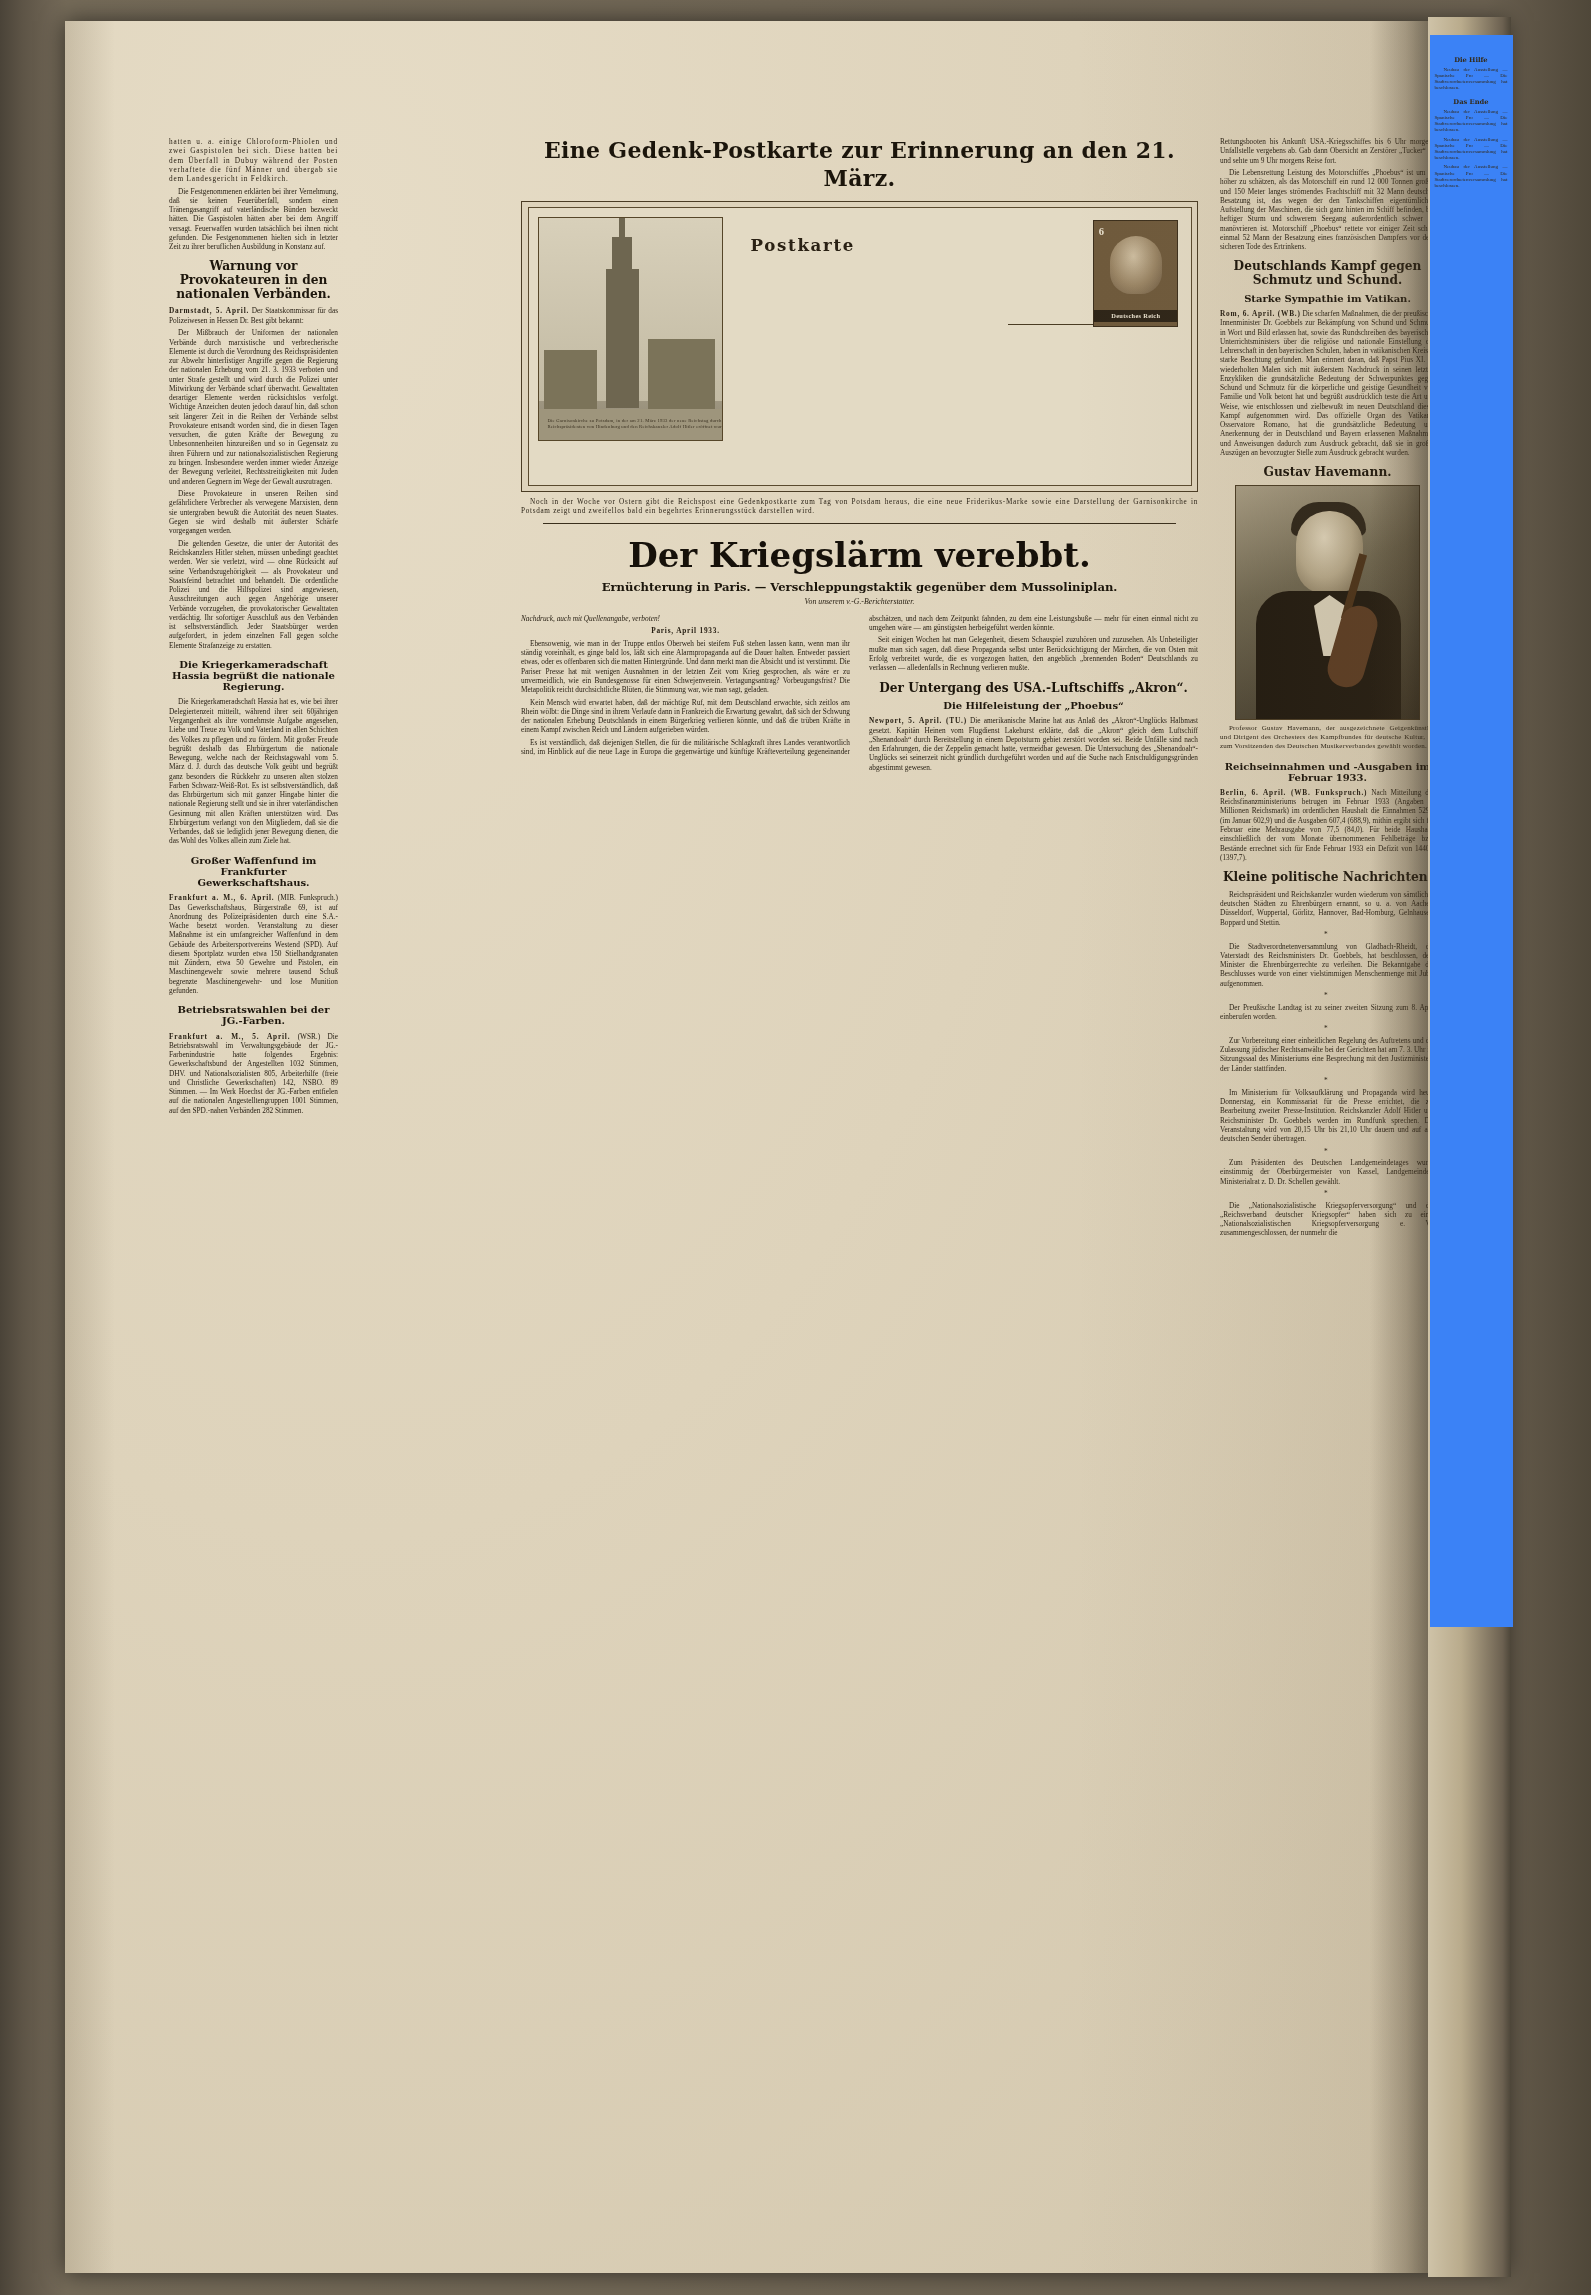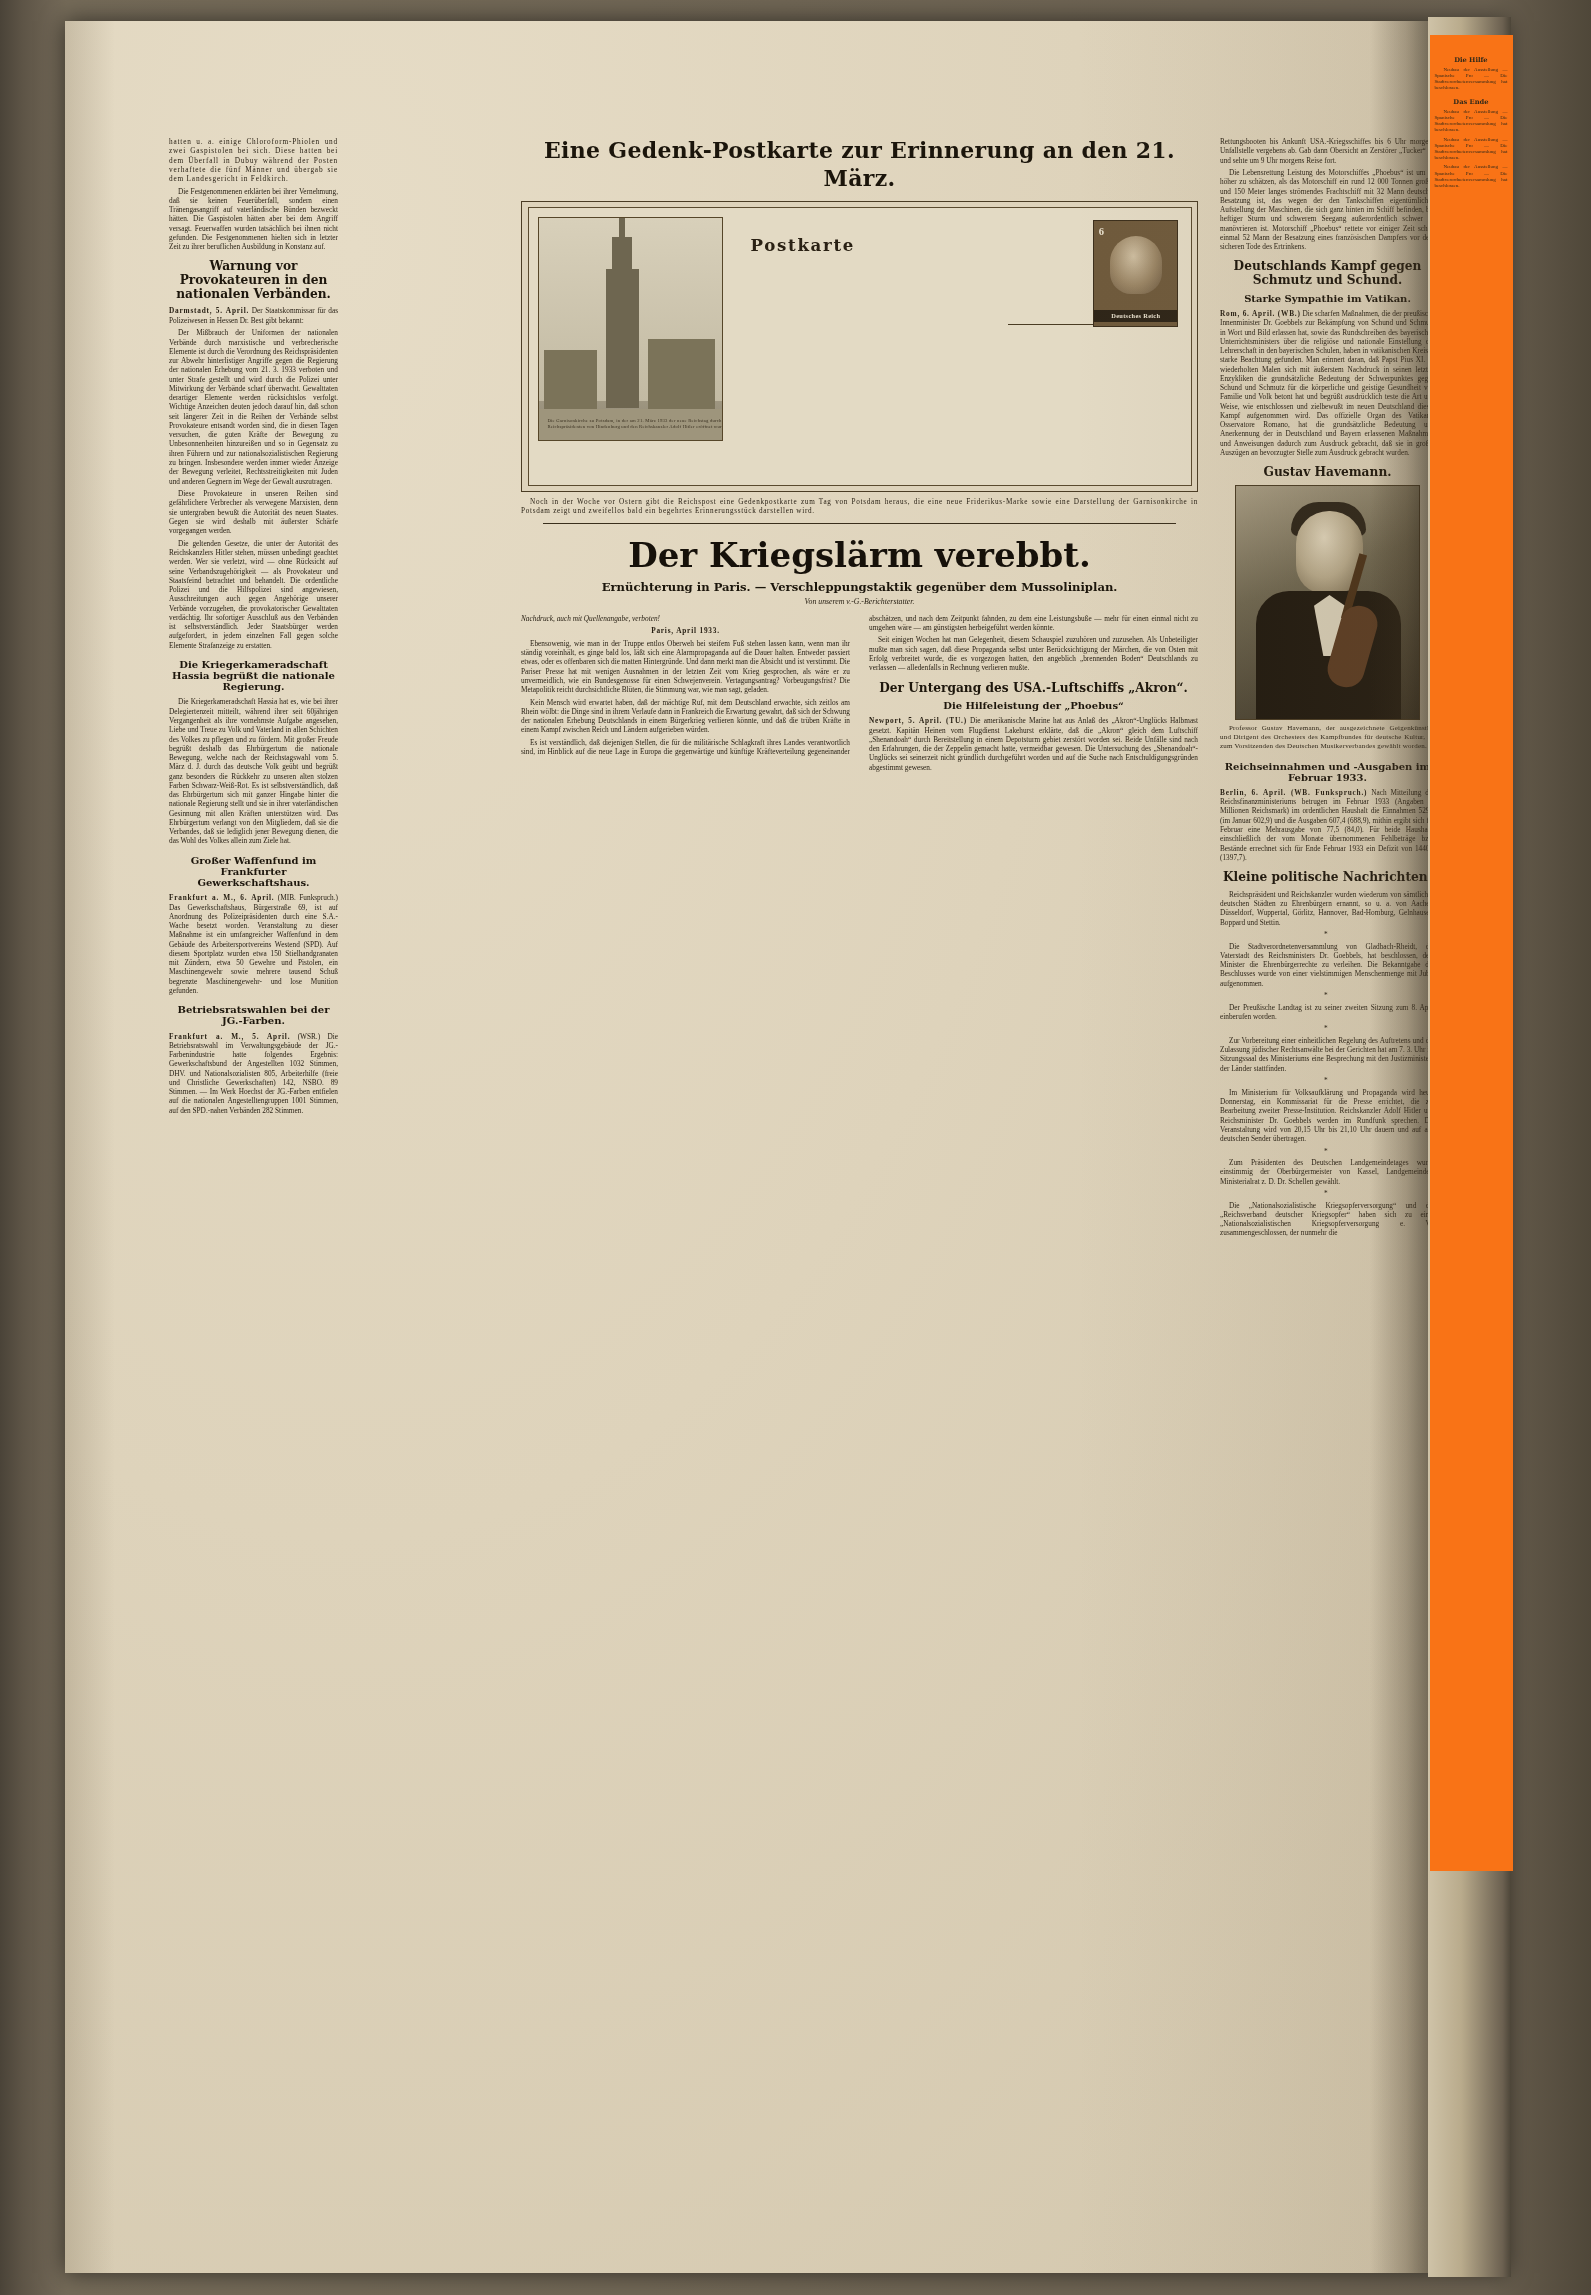--- a/index.html
+++ b/index.html
@@ -15,21 +15,21 @@
          box-shadow:0 0 22px rgba(0,0,0,.55);}
   .sheet:after{content:"";position:absolute;left:0;top:0;right:0;bottom:0;
       background:linear-gradient(90deg,rgba(90,75,50,.20) 0px,rgba(90,75,50,0) 50px,rgba(0,0,0,0) 70%,rgba(120,100,70,.16) 100%);
       pointer-events:none;}
   
   .gutter{position:absolute;left:1370px;top:21px;width:61px;height:2252px;
       background:linear-gradient(90deg,rgba(60,48,30,0) 0%,rgba(60,48,30,.30) 60%,rgba(40,32,20,.55) 100%);}
   .edge-right{position:absolute;left:1428px;top:16.6px;width:83px;height:2260px;
       background:linear-gradient(90deg,#cfc3a8,#b9ab8c 40%,#6b6050 90%,#4c4538);}
   
-  .nextpage{position:absolute;left:1430px;top:35px;width:83px;height:1836px;background:#f97316;overflow:hidden;}
+  .nextpage{position:absolute;left:1430px;top:35px;width:83px;height:1592px;background:#3b82f6;overflow:hidden;}
 
   .col{position:absolute;top:0;font-size:7.3px;line-height:1.27;text-align:justify;color:#241c10;}
   .c1{left:104px;top:116px;width:169px;}
   .c2{left:456px;width:677px;}
   .c3{left:1155px;top:116px;width:215px;}
 
   p{margin:0 0 3.3px 0;text-indent:9px;}
   p.ni{text-indent:0;}
   .sp{letter-spacing:0.8px;}
   .hd{font-family:"DejaVu Serif", serif;font-weight:bold;text-align:center;line-height:1.12;

